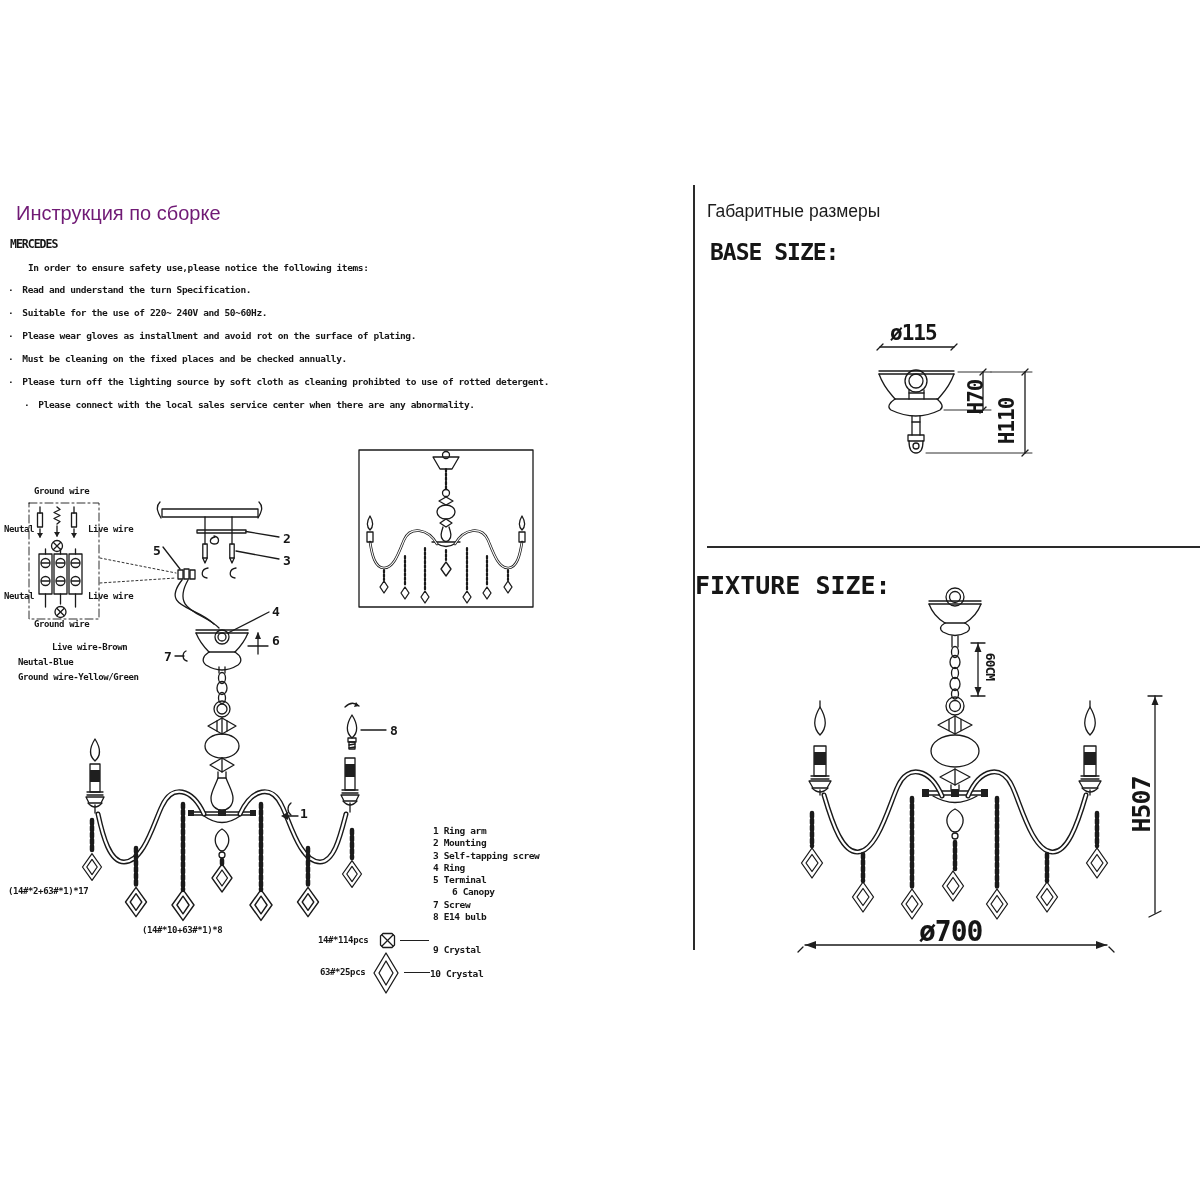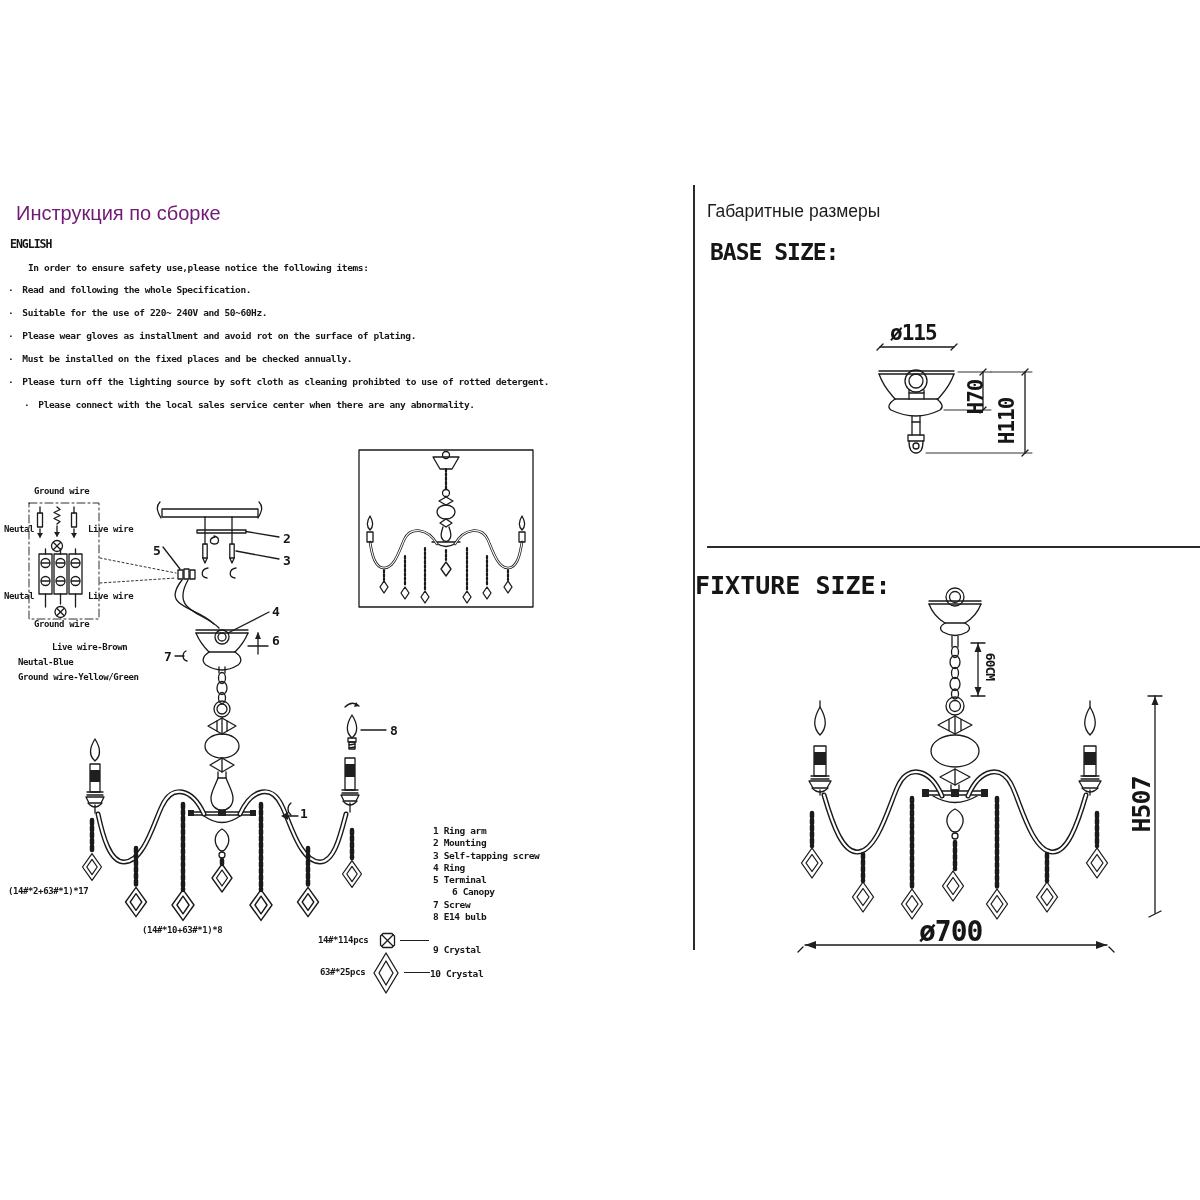--- a/index.html
+++ b/index.html
@@ -37,34 +37,34 @@
 </style>
 </head>
 <body>
 
 <div class="page">
 
   <div class="vline" style="left:693px;top:185px;width:1.5px;height:765px;"></div>
   <div class="hline" style="left:707px;top:546px;width:493px;height:1.5px;"></div>
 
   <div class="t ru" style="left:16px;top:202px;">Инструкция по сборке</div>
-  <div class="t hdr" style="left:10px;top:237px;">ENGLISH</div>
+  <div class="t hdr" style="left:10px;top:237px;">MERCEDES</div>
   <div class="t ins" style="left:28px;top:262px;">In order to ensure safety use,please notice the following items:</div>
 
   <div class="t ins" style="left:8px;top:284px;">
-    <span style="margin-right:9px;">·</span><span>Read and following the whole Specification.</span>
+    <span style="margin-right:9px;">·</span><span>Read and understand the turn Specification.</span>
   </div>
   <div class="t ins" style="left:8px;top:307px;">
     <span style="margin-right:9px;">·</span><span>Suitable for the use of 220~ 240V and 50~60Hz.</span>
   </div>
   <div class="t ins" style="left:8px;top:330px;">
     <span style="margin-right:9px;">·</span><span>Please wear gloves as installment and avoid rot on the surface of plating.</span>
   </div>
   <div class="t ins" style="left:8px;top:353px;">
-    <span style="margin-right:9px;">·</span><span>Must be installed on the fixed places and be checked annually.</span>
+    <span style="margin-right:9px;">·</span><span>Must be cleaning on the fixed places and be checked annually.</span>
   </div>
   <div class="t ins" style="left:8px;top:376px;">
     <span style="margin-right:9px;">·</span><span>Please turn off the lighting source by soft cloth as cleaning prohibted to use of rotted detergent.</span>
   </div>
   <div class="t ins" style="left:24px;top:399px;">
     <span style="margin-right:9px;">·</span><span>Please connect with the local sales service center when there are any abnormality.</span>
   </div>
 
   <div class="t sm" style="left:34px;top:486px;">Ground wire</div>
   <div class="t sm" style="left:4px;top:524px;">Neutal</div>

